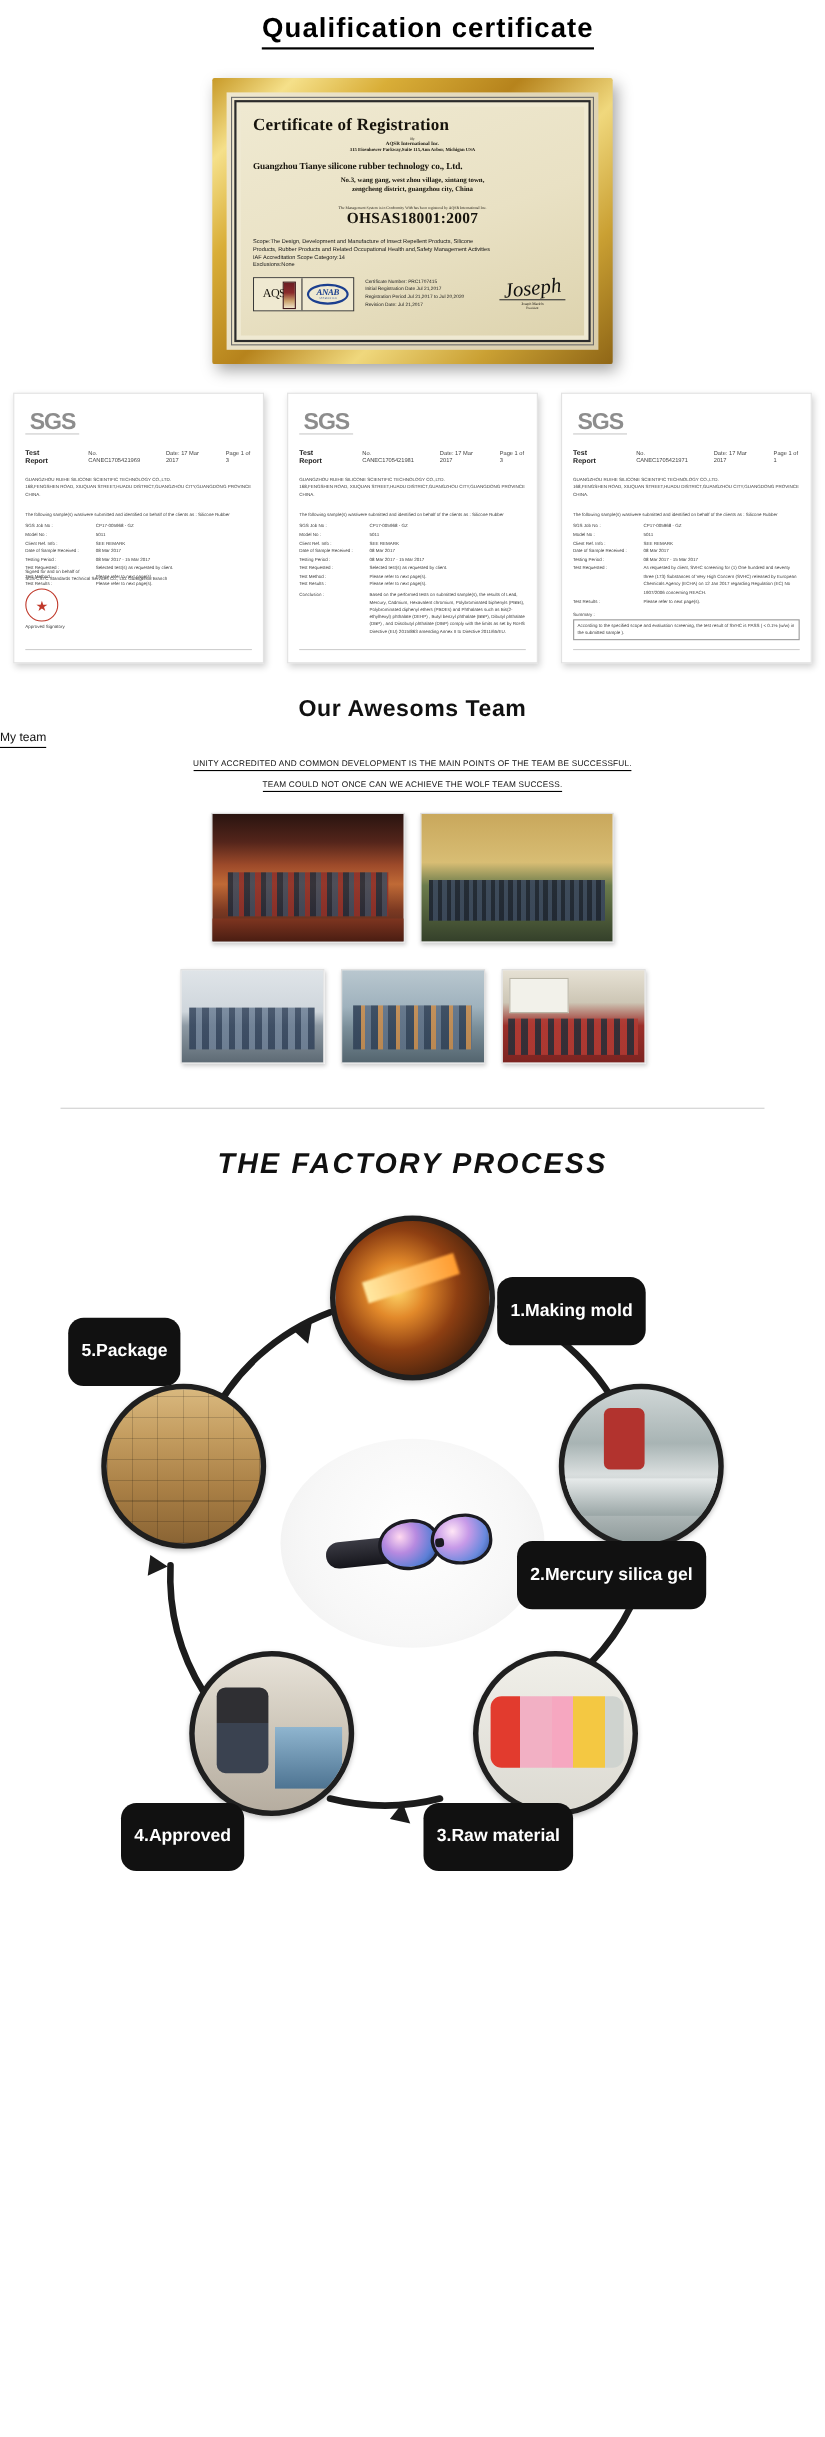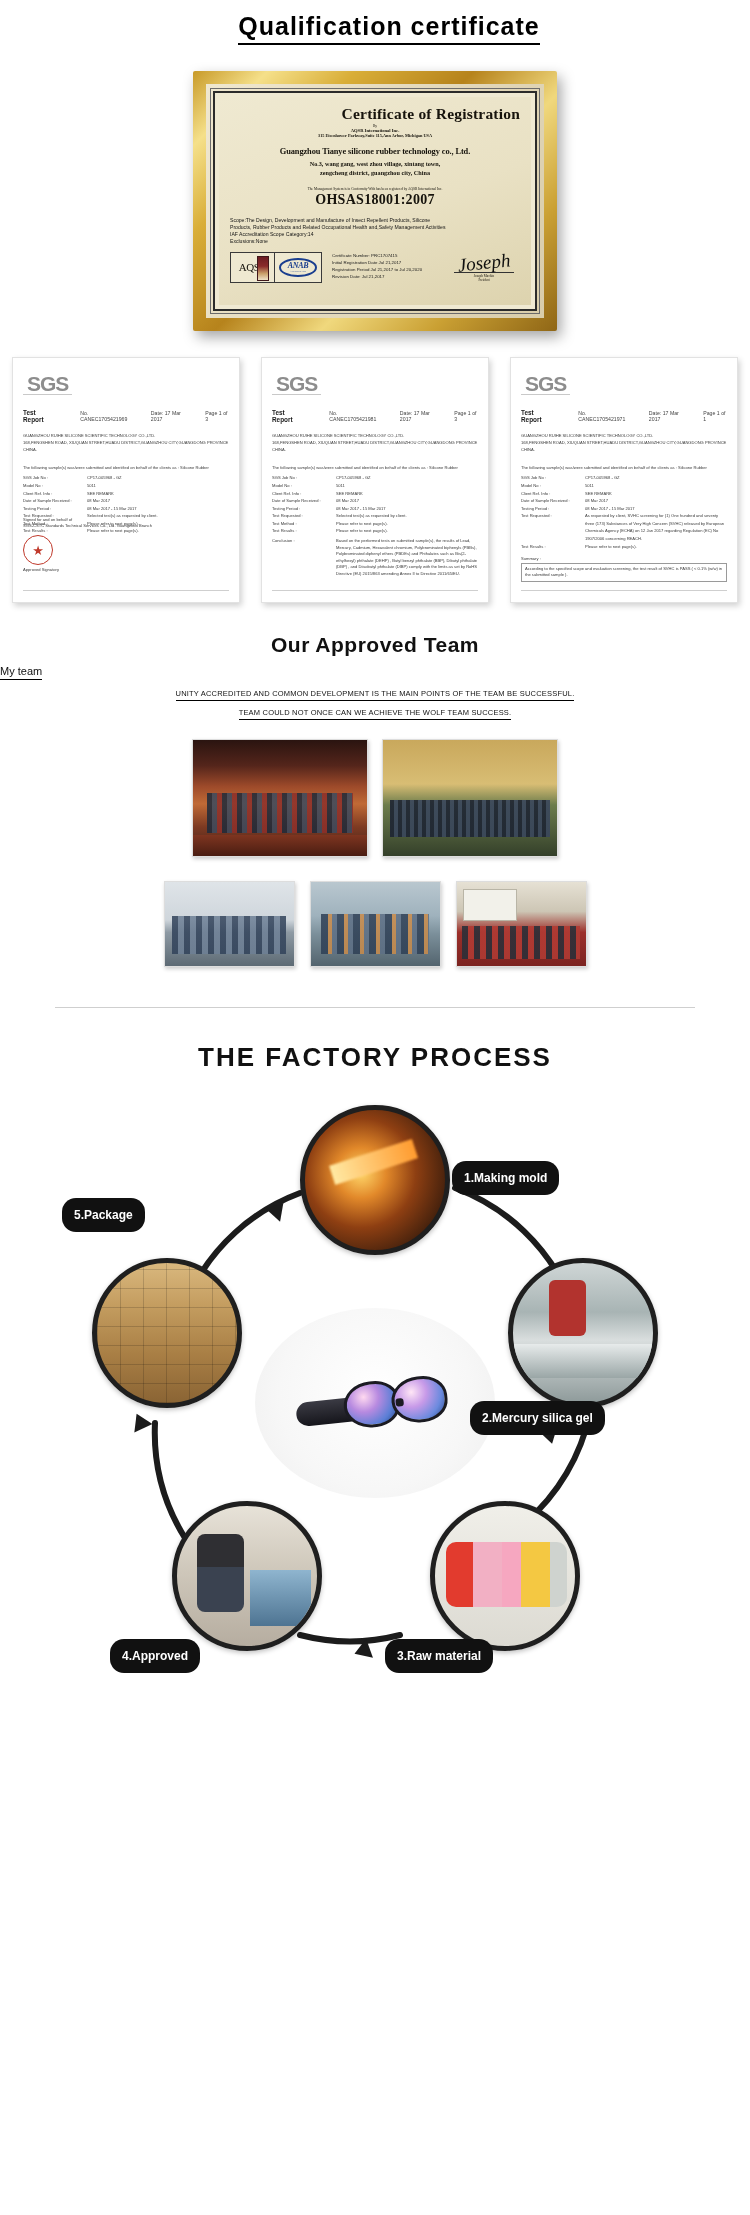--- a/index.html
+++ b/index.html
@@ -56,31 +56,31 @@
   .cert-paper{
     width:100%; height:100%;
     background:linear-gradient(160deg,#efe9d1 0%,#e9e1c4 55%,#ddd3ae 100%);
     padding:8px 11px 6px;
     position:relative;
     font-family:"Liberation Serif", serif;
     color:#16130c;
     overflow:hidden;
   }
   .cert-h1{
-    text-align:right;
+    text-align:left;
     font-size:15.5px;
     font-weight:bold;
     letter-spacing:.2px;
     line-height:1.1;
   }
   .cert-by{ text-align:center; font-size:3.6px; margin-top:2px; }
   .cert-org{ text-align:center; font-size:4.6px; font-weight:bold; }
   .cert-addr{ text-align:center; font-size:4.3px; font-weight:bold; }
   .cert-company{
-    text-align:center; font-size:8.4px; font-weight:bold;
+    text-align:left; font-size:8.4px; font-weight:bold;
     margin-top:9px; letter-spacing:-.1px;
   }
   .cert-caddr{
     text-align:center; font-size:6.2px; font-weight:bold;
     margin-top:4px; line-height:1.45;
   }
   .cert-conf{
     text-align:center; font-size:3.5px; margin-top:9px;
   }
   .cert-std{
@@ -328,20 +328,21 @@
   }
 
   
   .fp-title{
     text-align:center;
     font-size:26px;
     font-weight:bold;
     letter-spacing:2px;
     margin-top:34px;
     color:#111;
+    font-style:italic;
   }
   .fp-stage{
     position:relative;
     width:750px; height:675px;
     margin-top:10px;
   }
   .node{
     position:absolute;
     width:150px; height:150px;
     border-radius:50%;
@@ -410,22 +411,22 @@
   .gog-bridge{
     position:absolute; left:96px; top:22px;
     width:8px; height:8px; background:#1b1b22; border-radius:3px;
   }
 
   .label{
     position:absolute;
     background:#111;
     color:#fff;
     font-weight:bold;
-    font-size:12px;
-    padding:10px 12px;
+    font-size:16px;
+    padding:22px 12px;
     border-radius:14px;
     white-space:nowrap;
   }
   .label .num{ color:#fff; }
   .lbl-1{ left:452px; top:78px; }
   .lbl-2{ left:470px; top:318px; }
   .lbl-3{ left:385px; top:556px; }
   .lbl-4{ left:110px; top:556px; }
   .lbl-5{ left:62px;  top:115px; }
 
@@ -653,21 +654,21 @@
           <span class="k">Test Results :</span>
           <span class="v">Please refer to next page(s).</span>
         </div>
     </div>
     <div class="sgs-summary-label">Summary :</div>
     <div class="sgs-summary-box">According to the specified scope and evaluation screening, the test result of SVHC is PASS ( &lt; 0.1% (w/w) in the submitted sample ).</div>
     <div class="sgs-foot">&nbsp;</div>
   </div>
 </div>
 
-<div class="team-title">Our Approved Team</div>
+<div class="team-title">Our Awesoms Team</div>
 <div class="team-sub">
   <span>My team</span>
 </div>
 <div class="team-line">
   <span>UNITY ACCREDITED AND COMMON DEVELOPMENT IS THE MAIN POINTS OF THE TEAM BE SUCCESSFUL.</span>
 </div>
 <div class="team-line second">
   <span>TEAM COULD NOT ONCE CAN WE ACHIEVE THE WOLF TEAM SUCCESS.</span>
 </div>
 

